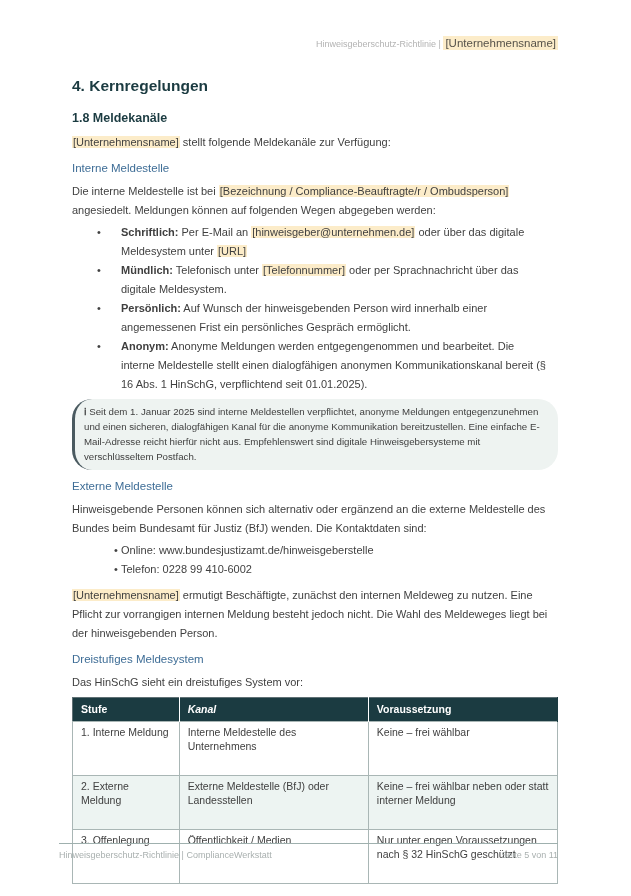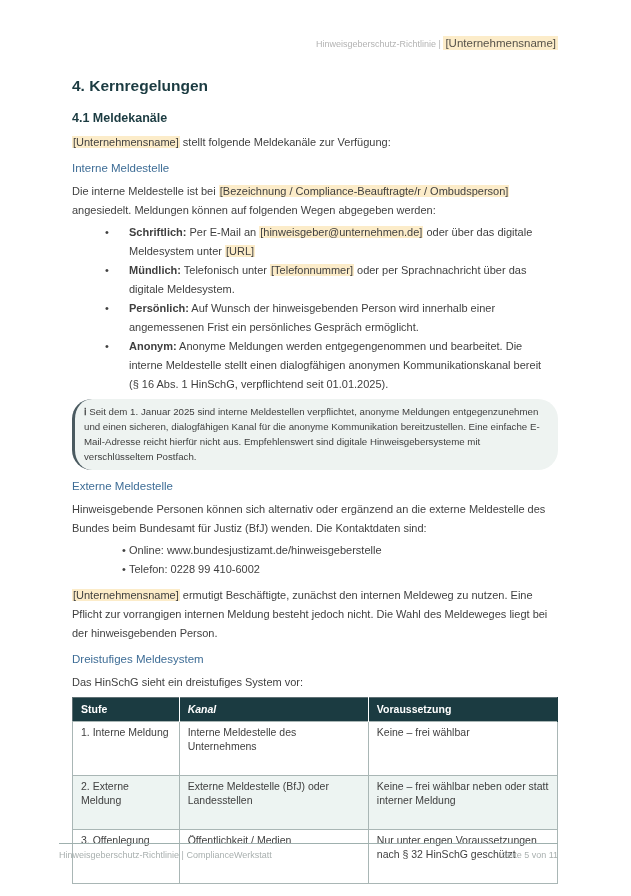--- a/index.html
+++ b/index.html
@@ -26,21 +26,21 @@
   }
 
   .doc-h1{font-size:15.5px;font-weight:bold;color:var(--accent-dark,#1b3b41);margin:24px 0 0;line-height:18px;}
   .doc-h2{font-size:12.5px;font-weight:bold;color:var(--accent-dark,#1b3b41);margin:16px 0 0;line-height:15px;}
   .doc-h3{font-size:11.5px;font-weight:normal;color:var(--accent-blue,#3e6d96);margin:9px 0 0;line-height:14px;}
 
   .para{font-size:11px;line-height:19px;margin:7px 0 0;}
   .seg-b{font-weight:bold;}
   .seg-hl{background:var(--highlight,#fcecc9);padding:0 1px;}
 
-  ul.blist{list-style:none;margin:3px 16px 0;padding:0;}
+  ul.blist{list-style:none;margin:3px 8px 0;padding:0;}
   ul.blist li{position:relative;padding-left:41px;font-size:11px;line-height:19px;}
   ul.blist li::before{content:"•";position:absolute;font-size:11px;color:#404040;}
   ul.blist.inner li::before{left:17px;}
   ul.blist.outer li::before{left:34px;}
 
   .infobox{
     margin-top:5px;background:var(--infobox-bg,#eef3f1);
     border-left:3px solid var(--infobox-border,#4a5a60);
     padding:5px 10px 6px 9px;font-size:9.7px;line-height:15px;color:#404040;border-radius:20px;
   }
@@ -70,21 +70,21 @@
 </head>
 <body>
 
 <div class="page">
   <div class="content">
 
     <div class="doc-header"><span>Hinweisgeberschutz-Richtlinie | </span><span class="company">[Unternehmensname]</span></div>
 
     <div class="doc-h1">4. Kernregelungen</div>
 
-    <div class="doc-h2">4.1 Meldekanäle</div>
+    <div class="doc-h2">1.8 Meldekanäle</div>
 
     <p class="para"><span class="seg-hl">[Unternehmensname]</span><span class="seg-n"> stellt folgende Meldekanäle zur Verfügung:</span></p>
 
     <div class="doc-h3">Interne Meldestelle</div>
 
     <p class="para"><span class="seg-n">Die interne Meldestelle ist bei </span><span class="seg-hl">[Bezeichnung / Compliance-Beauftragte/r / Ombudsperson]</span><span class="seg-n"> angesiedelt. Meldungen können auf folgenden Wegen abgegeben werden:</span></p>
 
     <ul class="blist inner">
       <li><span class="seg-b">Schriftlich:</span><span class="seg-n"> Per E-Mail an </span><span class="seg-hl">[hinweisgeber@unternehmen.de]</span><span class="seg-n"> oder über das digitale Meldesystem unter </span><span class="seg-hl">[URL]</span></li>
       <li><span class="seg-b">Mündlich:</span><span class="seg-n"> Telefonisch unter </span><span class="seg-hl">[Telefonnummer]</span><span class="seg-n"> oder per Sprachnachricht über das digitale Meldesystem.</span></li>

